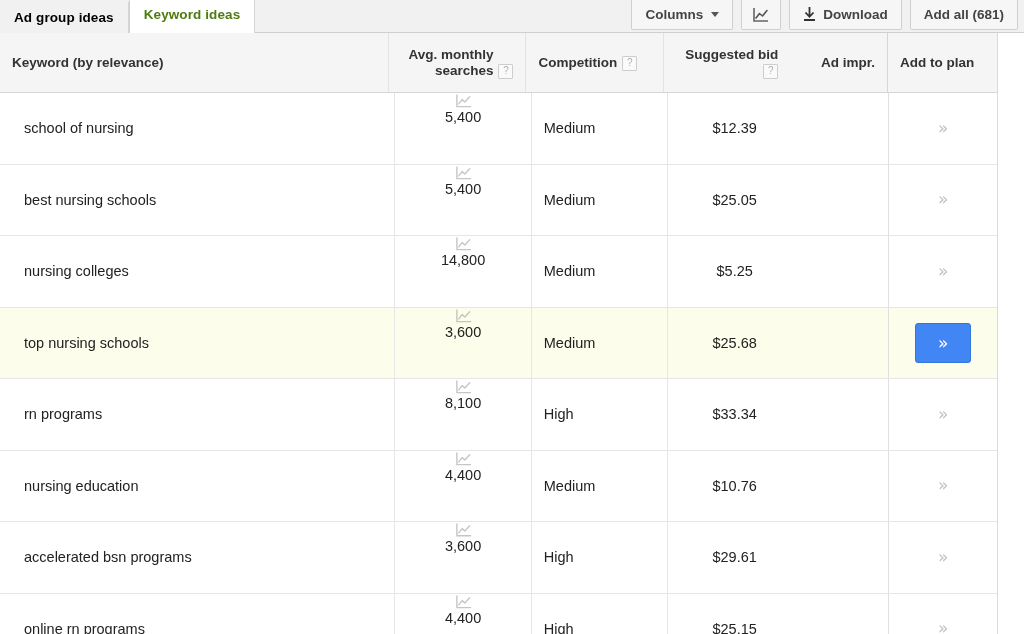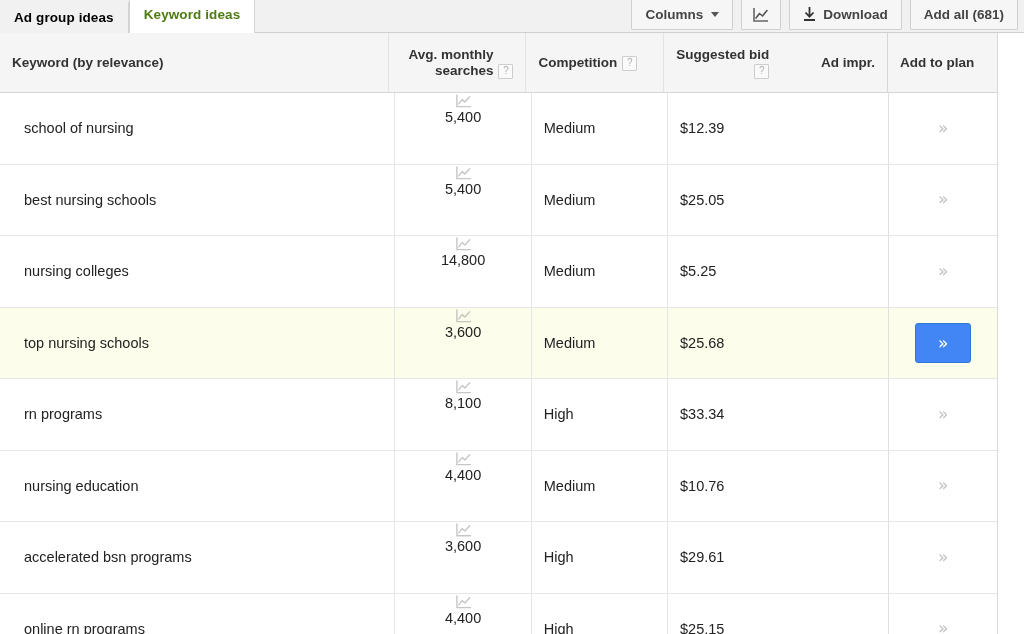--- a/index.html
+++ b/index.html
@@ -144,21 +144,21 @@
     background: #fafafa;
     border-radius: 1px;
     flex: none;
     cursor: pointer;
   }
 
   
   .c-keyword   { width: 388px; justify-content: flex-start; }
   .c-searches  { width: 138px; justify-content: flex-end; text-align: right; }
   .c-comp      { width: 138px; justify-content: flex-start; }
-  .c-bid       { width: 136px; justify-content: flex-start; text-align: right; }
+  .c-bid       { width: 136px; justify-content: center; text-align: right; }
   .c-impr      { width: 88px;  justify-content: flex-end; text-align: center; }
   .c-plan      { width: 110px; }
 
   .th.c-searches .th-inner { align-items: flex-end; }
   .th.c-searches .th-text { text-align: right; }
   .th.c-bid .th-inner { flex-direction: column; align-items: flex-end; gap: 1px; }
   .th.c-plan {
     background: #f5f5f5;
     border-left: 1px solid #d6d6d6;
   }

